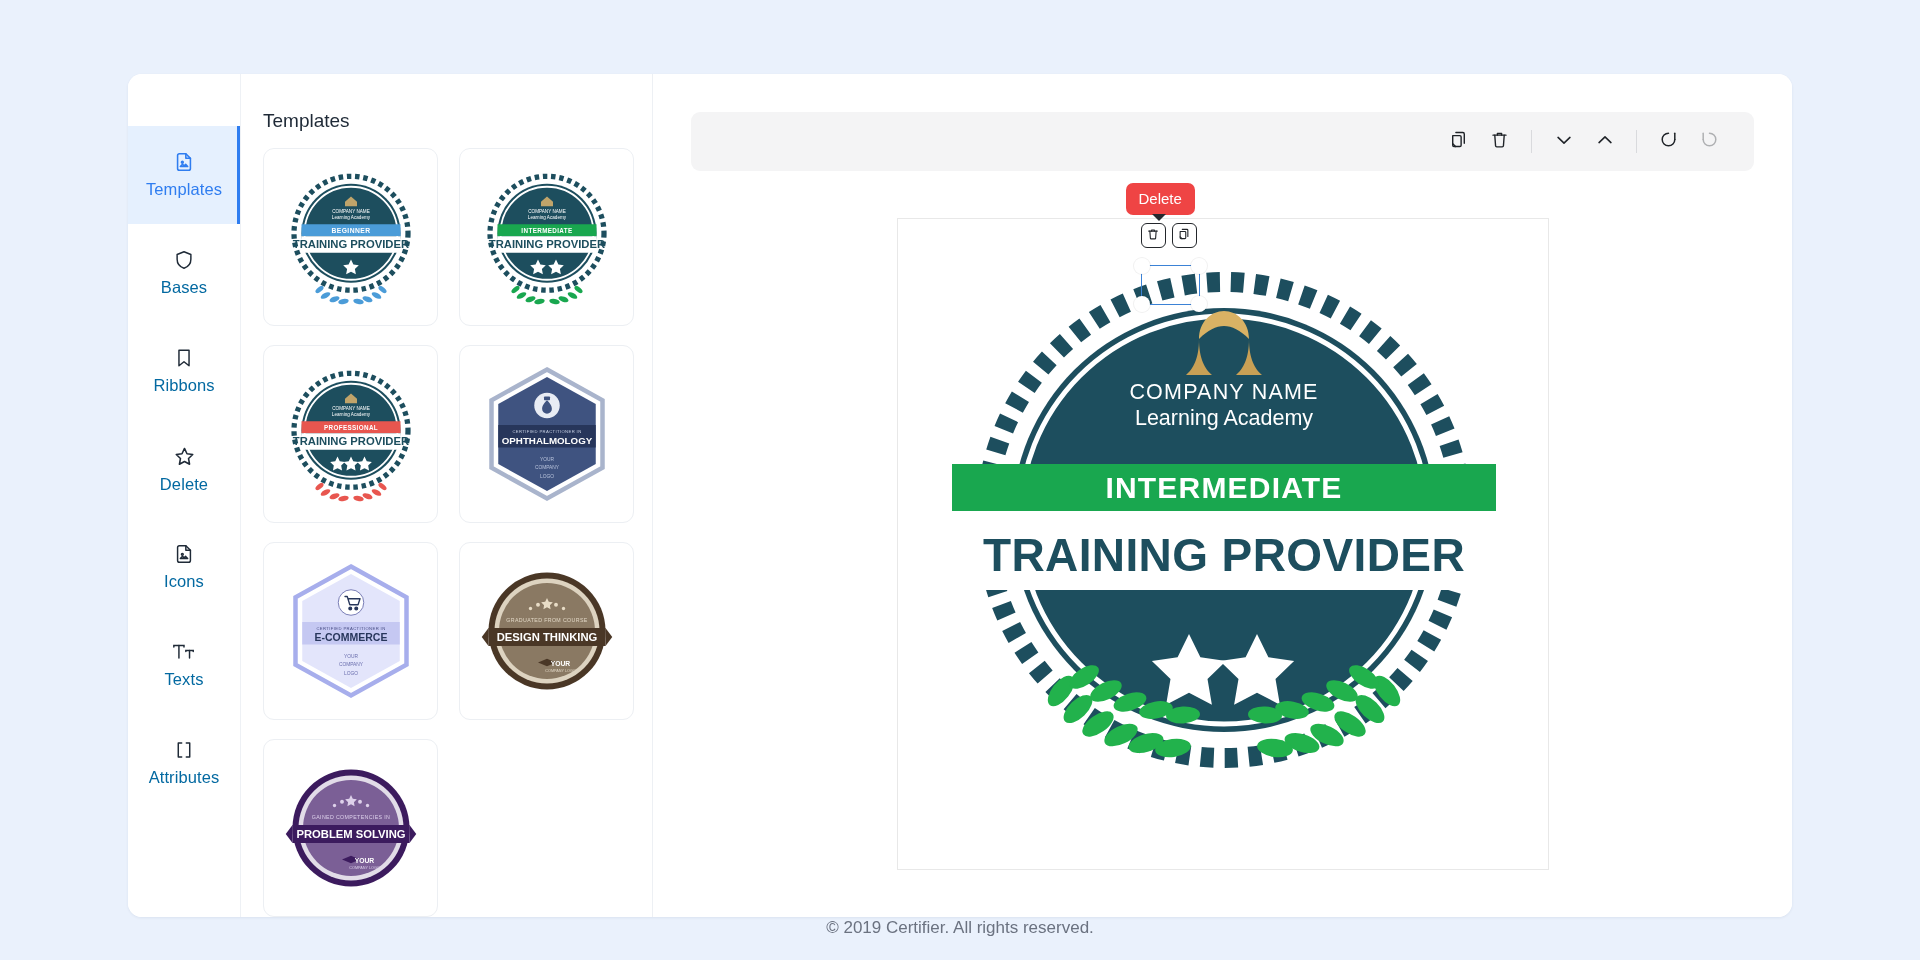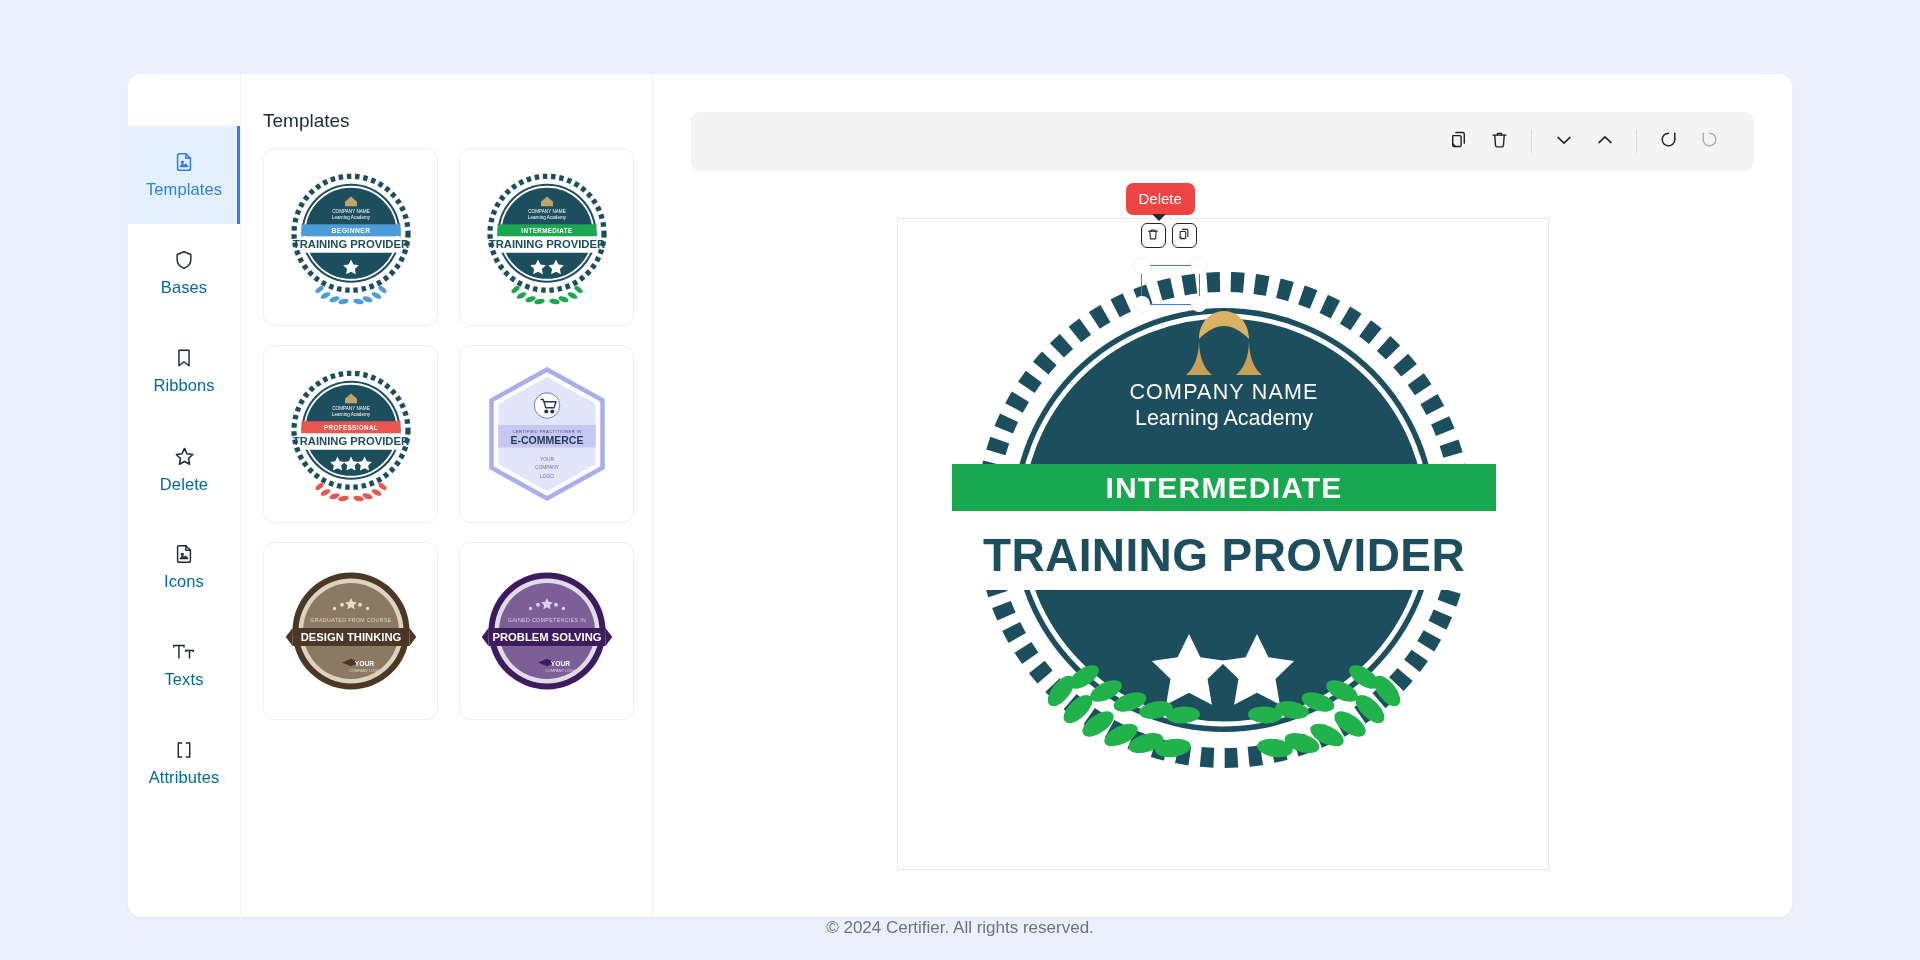--- a/index.html
+++ b/index.html
@@ -347,20 +347,37 @@
                 <ellipse cx="134" cy="178" rx="7" ry="3.4" transform="rotate(28 134 178)"></ellipse>
                 <ellipse cx="122" cy="183" rx="7" ry="3.4" transform="rotate(20 122 183)"></ellipse>
                 <ellipse cx="110" cy="186" rx="7" ry="3.4" transform="rotate(10 110 186)"></ellipse>
                 <ellipse cx="58" cy="170" rx="6.4" ry="3.2" transform="rotate(-40 58 170)"></ellipse>
                 <ellipse cx="142" cy="170" rx="6.4" ry="3.2" transform="rotate(40 142 170)"></ellipse>
               </g>
             </svg>
           </div>
 
 
+          <div class="tpl-card">
+            <svg width="150" height="150" viewBox="0 0 200 200">
+              <polygon points="100,14 174,55 174,145 100,186 26,145 26,55" fill="none" stroke="#a9b4cc" stroke-width="6"></polygon>
+              <polygon points="100,24 165,60 165,140 100,176 35,140 35,60" fill="#3f5380"></polygon>
+              <circle cx="100" cy="62" r="17" fill="#e8ecf4"></circle>
+              <g fill="#3f5380">
+                <rect x="96" y="50" width="8" height="5" rx="1"></rect>
+                <path d="M100 55c-5 5-6.5 8-6.5 11.5a6.5 6.5 0 0 0 13 0C106.5 63 105 60 100 55z"></path>
+              </g>
+              <rect x="35" y="88" width="130" height="30" fill="#27365b"></rect>
+              <text x="100" y="98" text-anchor="middle" fill="#c4cde0" font-size="5.6" letter-spacing=".5" font-family="Liberation Sans, sans-serif">CERTIFIED PRACTITIONER IN</text>
+              <text x="100" y="113" text-anchor="middle" fill="#ffffff" font-size="13" font-weight="bold" font-family="Liberation Sans, sans-serif">OPHTHALMOLOGY</text>
+              <text x="100" y="136" text-anchor="middle" fill="#b7c2da" font-size="6.5" font-family="Liberation Sans, sans-serif">YOUR</text>
+              <text x="100" y="147" text-anchor="middle" fill="#b7c2da" font-size="6.5" font-family="Liberation Sans, sans-serif">COMPANY</text>
+              <text x="100" y="158" text-anchor="middle" fill="#b7c2da" font-size="6.5" font-family="Liberation Sans, sans-serif">LOGO</text>
+            </svg>
+          </div>
 
           <div class="tpl-card">
             <svg width="150" height="150" viewBox="0 0 200 200">
               <polygon points="100,14 174,55 174,145 100,186 26,145 26,55" fill="none" stroke="#a7aeec" stroke-width="6"></polygon>
               <polygon points="100,24 165,60 165,140 100,176 35,140 35,60" fill="#e3e5fb"></polygon>
               <circle cx="100" cy="62" r="17" fill="#ffffff" stroke="#6b6fae" stroke-width="1.2"></circle>
               <g fill="none" stroke="#27365b" stroke-width="1.8" stroke-linecap="round" stroke-linejoin="round">
                 <path d="M92 54h3l3.4 11h11l2.6-8h-15"></path>
                 <circle cx="99" cy="70" r="1.8" fill="#27365b"></circle>
                 <circle cx="107" cy="70" r="1.8" fill="#27365b"></circle>
@@ -569,15 +586,15 @@
           </div>
 
           <div class="tooltip">Delete</div>
         </div>
       </div>
 
     </section>
 
   </div>
 
-  <div class="footer">© 2024 Certifier. All rights reserved.</div>
+  <div class="footer">© 2019 Certifier. All rights reserved.</div>
 
 </div>
 
 </body></html>

